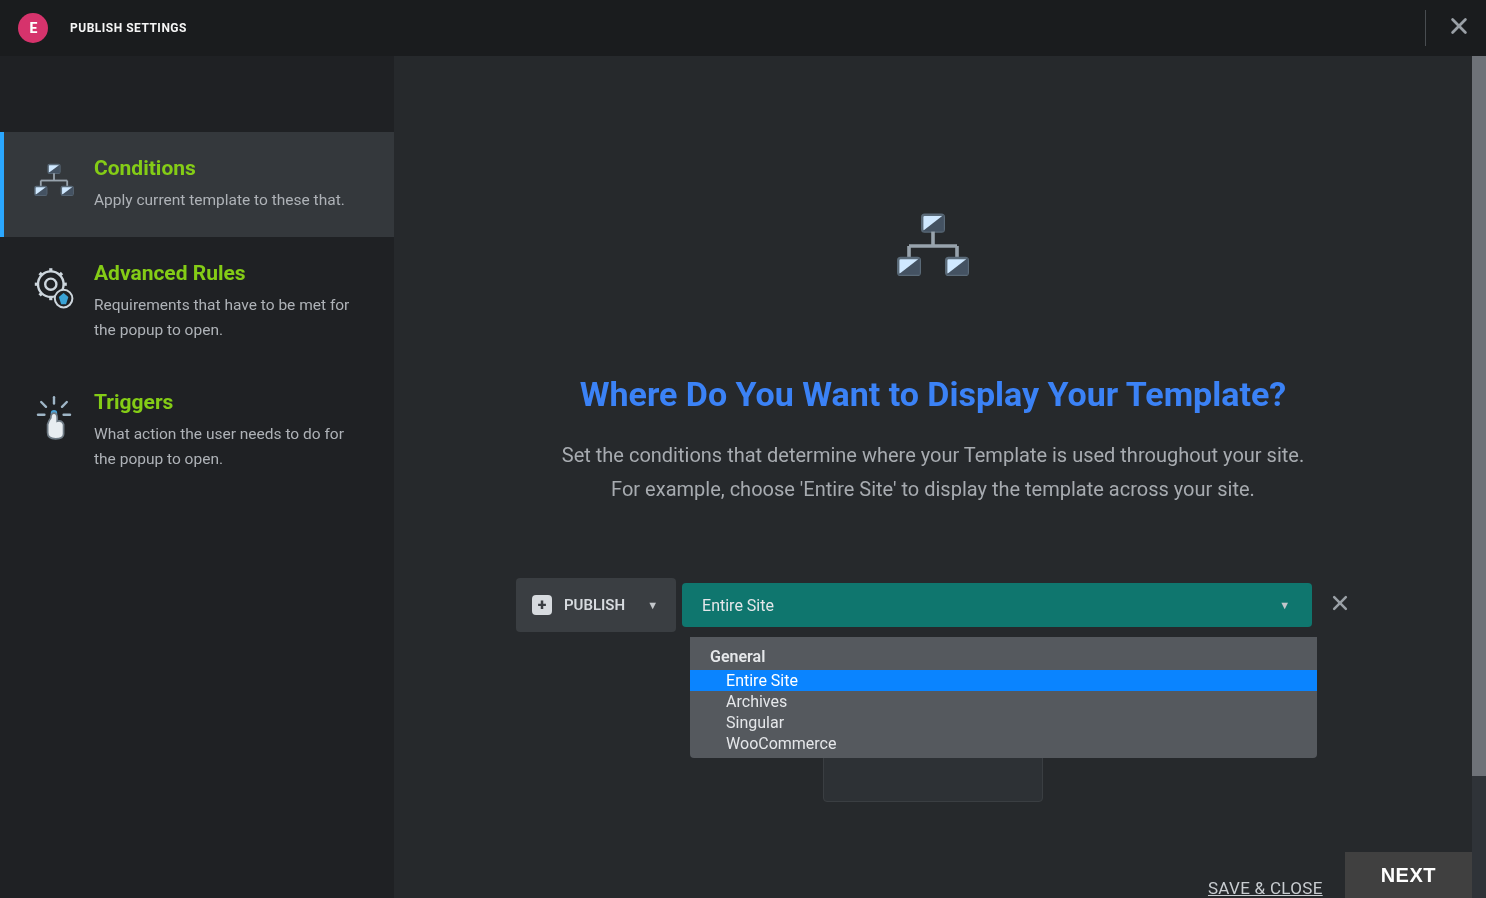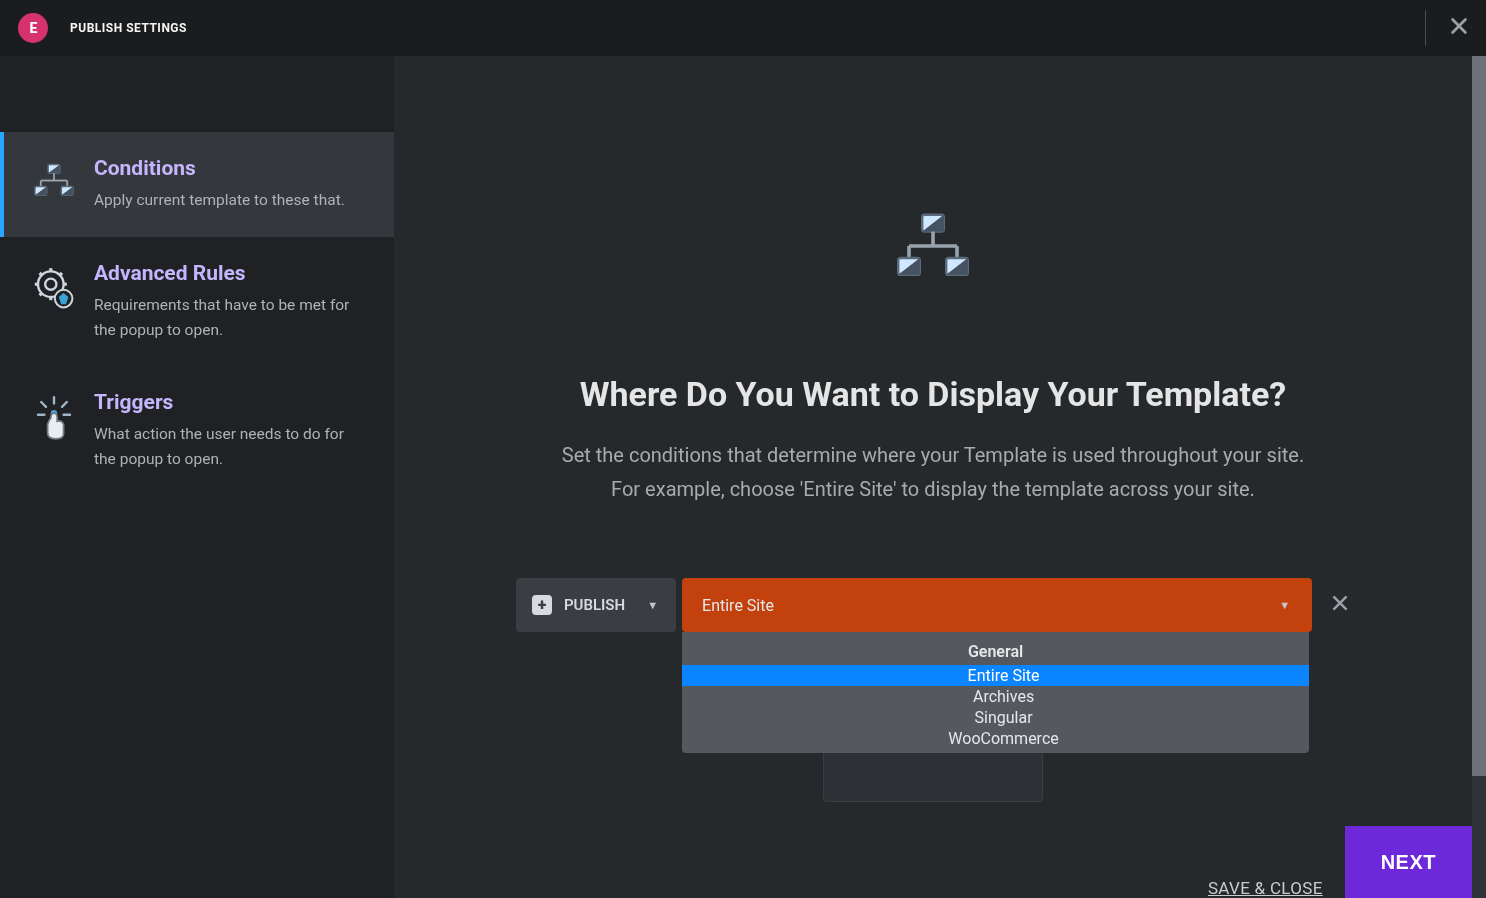--- a/index.html
+++ b/index.html
@@ -104,21 +104,21 @@
       flex-shrink: 0;
       display: flex;
       justify-content: center;
       padding-top: 4px;
     }
     .sidebar-text {
       padding-left: 12px;
       padding-right: 8px;
     }
     .sidebar-title {
-      color: #c4b5fd;
+      color: #84cc16;
       font-size: 21px;
       font-weight: 700;
       margin-bottom: 8px;
     }
     .sidebar-desc {
       color: #aeb2b7;
       font-size: 15.5px;
       line-height: 1.6;
     }
     .main {
@@ -127,21 +127,21 @@
       background: #26292c;
       display: flex;
       flex-direction: column;
       align-items: center;
     }
     .main-icon {
       margin-top: 154px;
     }
     .main-title {
       margin-top: 88px;
-      color: #e5e5e5;
+      color: #3b82f6;
       font-size: 34px;
       font-weight: 700;
       text-align: center;
     }
     .main-desc {
       margin-top: 24px;
       color: #a7abb0;
       font-size: 20px;
       text-align: center;
       line-height: 1.7;
@@ -178,48 +178,47 @@
       font-weight: 900;
       font-size: 16px;
       line-height: 1;
     }
     .caret {
       margin-left: 22px;
       font-size: 11px;
       color: #c3c7cb;
     }
     .target-select {
-      height: 54px;
+      height: 44px;
       width: 630px;
-      background: #c2410c;
+      background: #0f766e;
       border-radius: 4px;
       display: flex;
       align-items: center;
       justify-content: space-between;
       padding: 0 22px 0 20px;
       color: #e5e7ea;
       font-size: 16px;
       cursor: pointer;
       position: relative;
     }
     .row-close {
       margin-left: 18px;
       color: #9aa0a6;
       cursor: pointer;
     }
     .dropdown {
       position: absolute;
       top: 54px;
-      left: 0;
+      left: 8px;
       width: 627px;
       background: #55595e;
       border-radius: 0 0 4px 4px;
       padding: 6px 0 4px 0;
       z-index: 5;
-      text-align: center;
     }
     .dropdown-group {
       color: #e5e7ea;
       font-size: 16px;
       font-weight: 600;
       padding: 4px 20px;
     }
     .dropdown-option {
       color: #e5e7ea;
       font-size: 16px;
@@ -253,23 +252,23 @@
     }
     .save-close {
       color: #c8ccd0;
       font-size: 17px;
       text-decoration: underline;
       cursor: pointer;
       margin-right: 22px;
       letter-spacing: 0.3px;
     }
     .next-btn {
-      height: 72px;
+      height: 46px;
       padding: 0 36px;
-      background: #6d28d9;
+      background: #404040;
       color: #fff;
       font-size: 20px;
       font-weight: 800;
       letter-spacing: 0.5px;
       border: none;
       cursor: pointer;
       display: flex;
       align-items: center;
     }
   </style>

